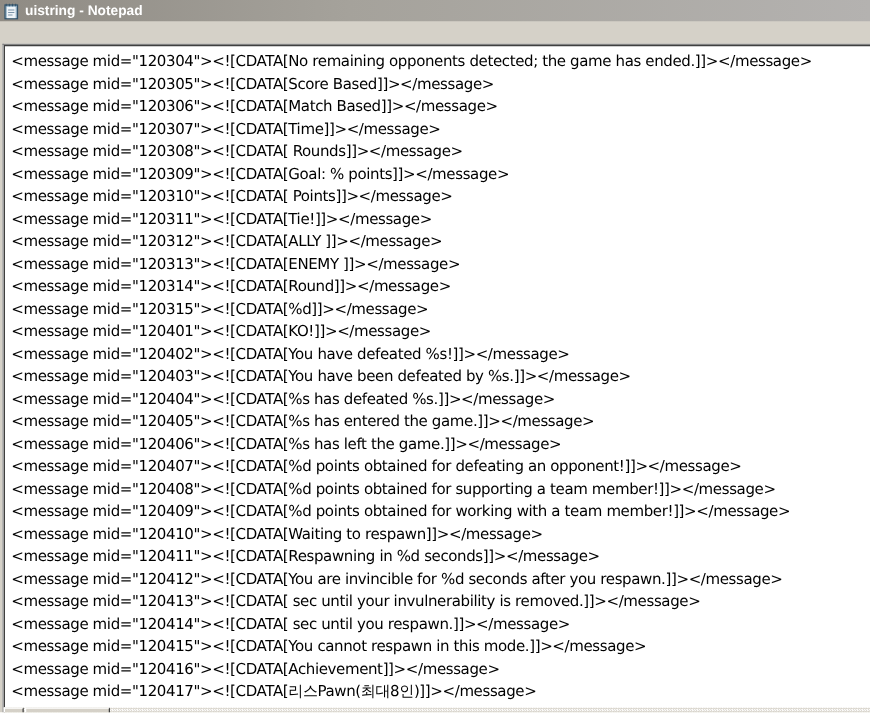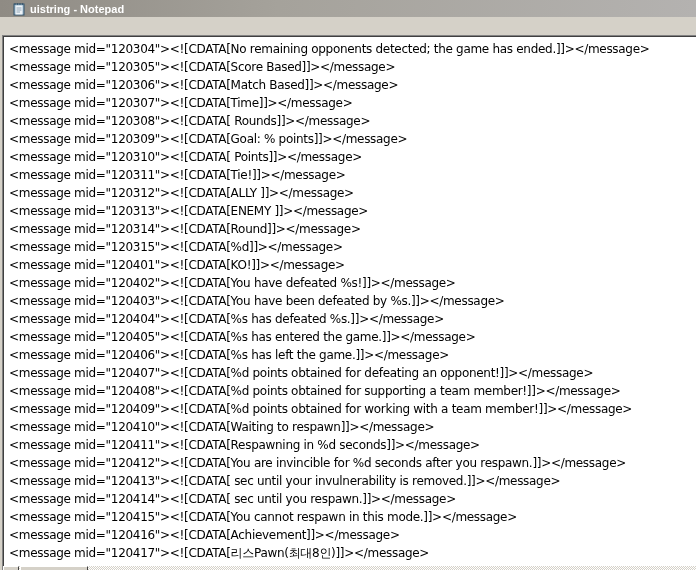--- a/index.html
+++ b/index.html
@@ -11,21 +11,21 @@
     width: 696px; height: 570px;
     background: #d5d1c8;
     overflow: hidden;
   }
 
   
   .titlebar {
     position: absolute; left: 0; top: 0; right: 0; height: 17px;
     background: linear-gradient(to right, #8f8b84 0%, #a5a29b 40%, #b4b2b0 100%);
     display: flex; align-items: center;
-    padding-left: 12px;
+    padding-left: 2px;
     overflow: hidden;
   }
   .titlebar-icon { width: 14px; height: 14px; margin-right: 4px; flex: 0 0 auto; }
   .titlebar-text {
     color: #ffffff; font-weight: bold; font-size: 11px;
     font-family: "Liberation Sans", sans-serif;
     white-space: nowrap;
   }
 
   

